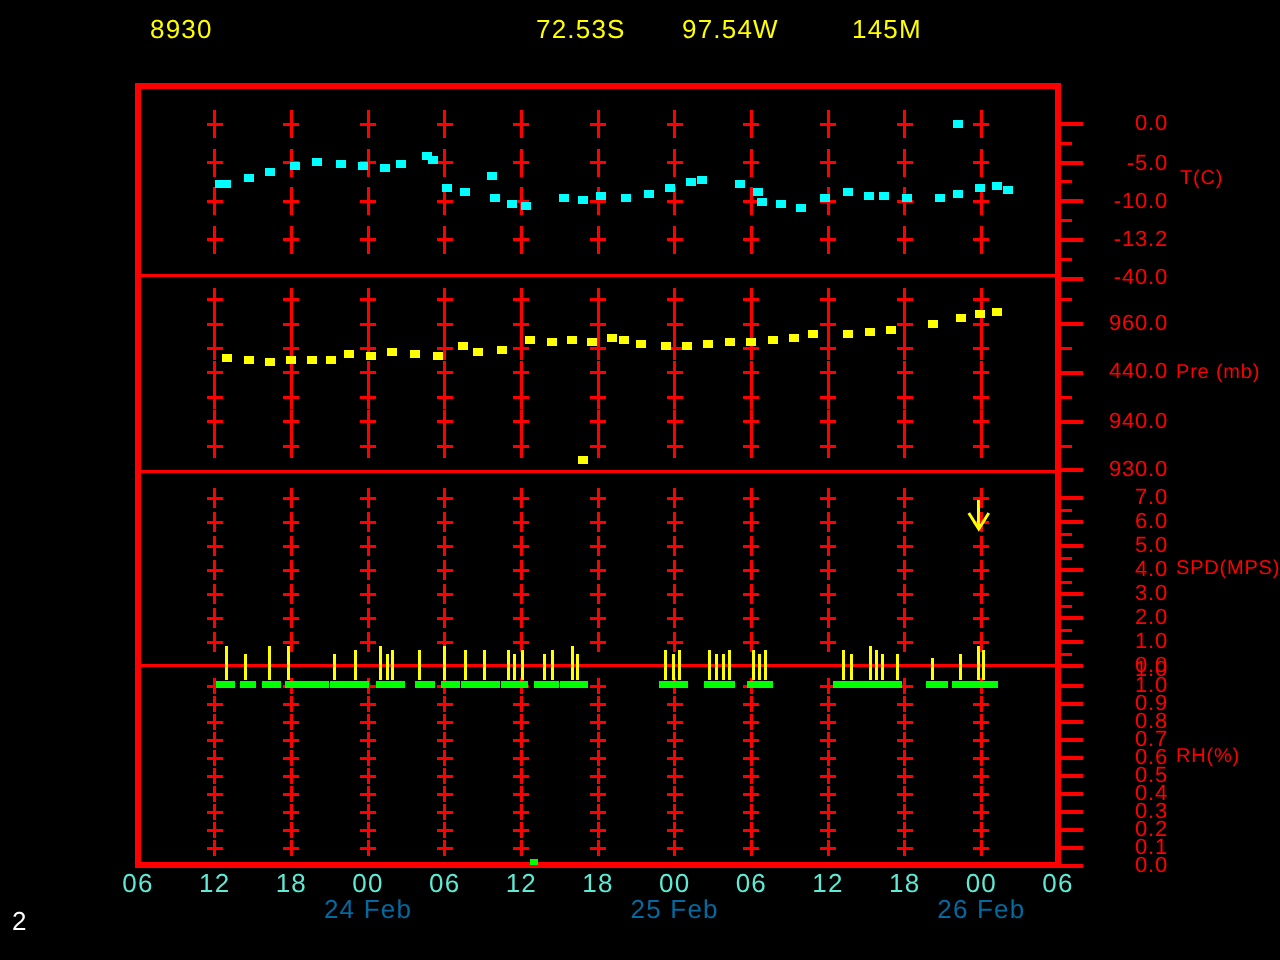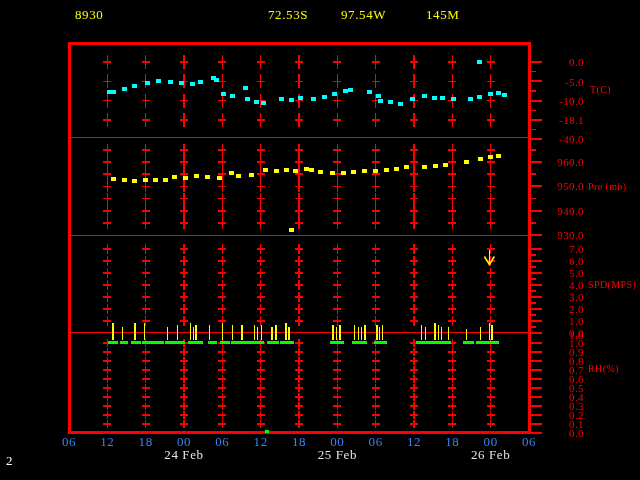--- a/index.html
+++ b/index.html
@@ -1,23 +1,23 @@
 <!DOCTYPE html>
 <html><head>
 <meta charset="utf-8">
 <style>
   html,body{margin:0;padding:0;background:#000;}
   .screen{position:relative;width:640px;height:480px;background:#000;overflow:hidden;
-          font-family:Liberation Serif, serif;}
+          font-family:Liberation Sans, sans-serif;}
   .hdr{position:absolute;color:#ffff00;font-size:13px;letter-spacing:0.6px;white-space:pre;}
   .unit{position:absolute;color:#ff0000;font-size:10px;letter-spacing:0.4px;white-space:pre;}
   .pagenum{position:absolute;left:6px;top:453px;color:#ffffff;font-size:13px;}
   .ylab{position:absolute;right:56px;color:#ff0000;font-size:11px;letter-spacing:0.4px;white-space:pre;}
-  .xlab{position:absolute;color:#3b82f6;font-size:13px;letter-spacing:0.6px;transform:translateX(-50%);white-space:pre;}
-  .dlab{position:absolute;color:#e5e5e5;font-size:13px;letter-spacing:0.6px;transform:translateX(-50%);white-space:pre;}
+  .xlab{position:absolute;color:#5eead4;font-size:13px;letter-spacing:0.6px;transform:translateX(-50%);white-space:pre;}
+  .dlab{position:absolute;color:#0369a1;font-size:13px;letter-spacing:0.6px;transform:translateX(-50%);white-space:pre;}
   svg{position:absolute;left:0;top:0;}
 </style>
 </head>
 <body>
 
 <div class="screen">
 
   <span class="hdr" style="left:75px;top:7px">8930</span>
   <span class="hdr" style="left:268px;top:7px">72.53S</span>
   <span class="hdr" style="left:341px;top:7px">97.54W</span>
@@ -848,24 +848,24 @@
           <rect x="488.0277777777778" y="340.5" width="11.027777777777771" height="3.5" fill="#00ff00" shape-rendering="crispEdges"></rect>
           <rect x="265.05555555555554" y="429.7" width="4" height="3" fill="#00ff00" shape-rendering="crispEdges"></rect>
         </g>
       </svg>
     </div>
 
   <div id="labels">
       <span class="ylab" style="top: 56px;">0.0</span>
       <span class="ylab" style="top: 76px;">-5.0</span>
       <span class="ylab" style="top: 94.66px;">-10.0</span>
-      <span class="ylab" style="top: 113.99px;">-18.1</span>
+      <span class="ylab" style="top: 113.99px;">-13.2</span>
       <span class="ylab" style="top: 133.32px;">-40.0</span>
       <span class="ylab" style="top: 156px;">960.0</span>
-      <span class="ylab" style="top: 180.4px;">950.0</span>
+      <span class="ylab" style="top: 180.4px;">440.0</span>
       <span class="ylab" style="top: 204.8px;">940.0</span>
       <span class="ylab" style="top: 229.2px;">930.0</span>
       <span class="ylab" style="top: 243px;">7.0</span>
       <span class="ylab" style="top: 255px; margin-left: 47px;">6.0</span>
       <span class="ylab" style="top: 267px;">5.0</span>
       <span class="ylab" style="top: 279px; text-align: right;">4.0</span>
       <span class="ylab" style="top: 291px;">3.0</span>
       <span class="ylab" style="top: 303px;">2.0</span>
       <span class="ylab" style="top: 315px;">1.0</span>
       <span class="ylab" style="top: 327px;">0.0</span>
@@ -895,16 +895,16 @@
       <span class="xlab" style="left: 490.667px; top: 434px;">00</span>
       <span class="xlab" style="left: 529px; top: 434px;">06</span>
       <span class="dlab" style="left: 184px; top: 447px;">24 Feb</span>
       <span class="dlab" style="left: 337.333px; top: 447px;">25 Feb</span>
       <span class="dlab" style="left: 490.667px; top: 447px;">26 Feb</span>
     </div>
 
   <span class="unit" style="left:590px;top:84px">T(C)</span>
   <span class="unit" style="left:588px;top:181px">Pre (mb)</span>
   <span class="unit" style="left:588px;top:279px">SPD(MPS)</span>
-  <span class="unit" style="left:588px;top:363px">RH(%)</span>
+  <span class="unit" style="left:588px;top:373px">RH(%)</span>
 
   <span class="pagenum">2</span>
 </div>
 
 </body></html>

